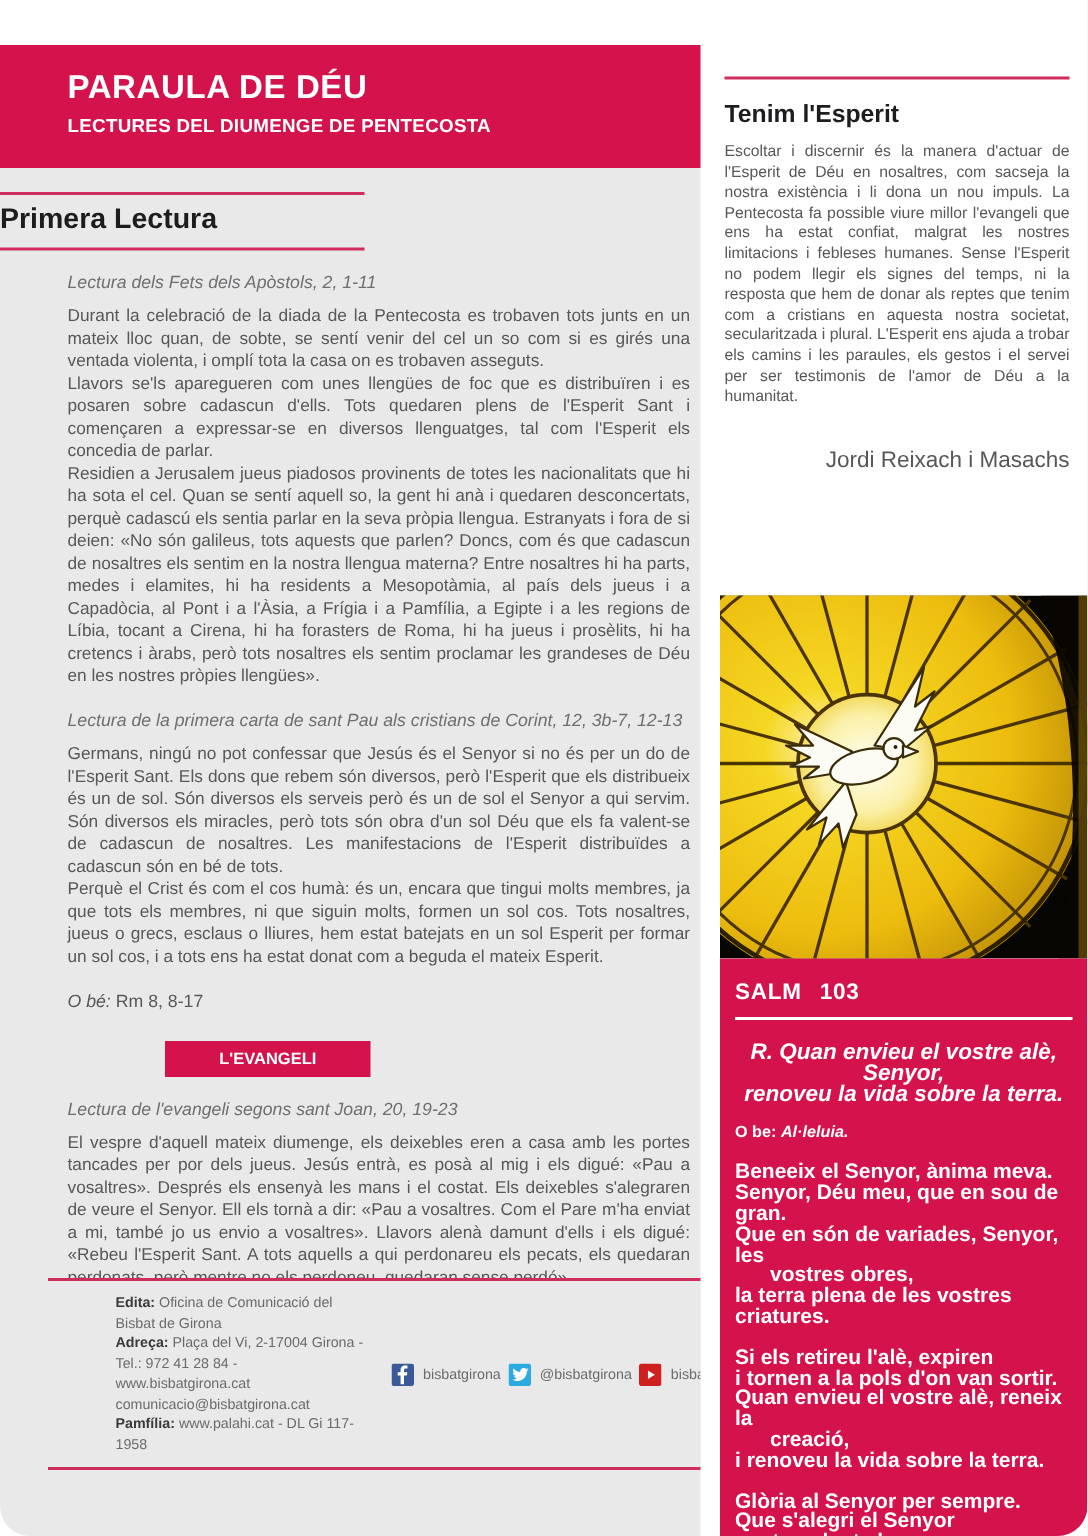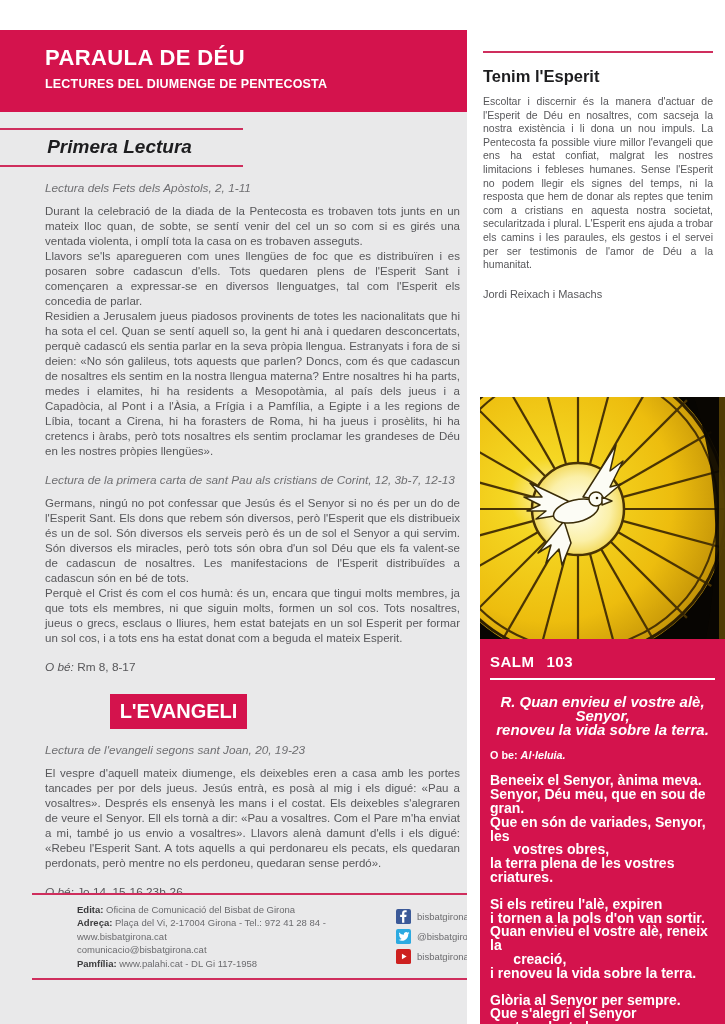--- a/index.html
+++ b/index.html
@@ -6,57 +6,57 @@
     --red:#d4134d;
     --rule:#cf2e5d;
     --gray-bg:#e9e9ea;
     --txt:#57575a;
     --head:#1d1d1f;
     --src:#6f6f72;
   }
   *{box-sizing:border-box;}
   html,body{margin:0;padding:0;}
   body{font-family:"Liberation Sans",sans-serif;background:#fff;}
-  .page{position:relative;width:725px;height:1024px;background:#fff;overflow:hidden;}
+  .page{position:relative;width:725px;height:1024px;background:#fff;overflow:hidden;border-radius:20px;}
 
   
   .banner{position:absolute;left:0;top:30px;width:467px;height:82px;background:var(--red);
           color:#fff;padding:15px 0 0 45px;}
   .banner-title{font-size:22px;font-weight:bold;letter-spacing:.4px;}
   .banner-sub{font-size:12.5px;font-weight:bold;margin-top:6px;letter-spacing:.2px;}
 
   .left-gray{position:absolute;left:0;top:112px;width:467px;height:912px;
              background:var(--gray-bg);overflow:hidden;padding-top:16px;}
   .lecture-head{width:243px;border-top:2px solid var(--rule);border-bottom:2px solid var(--rule);
-                padding:6px 4px 7px 0;text-align:center;font-size:19px;font-weight:bold;color:var(--head);font-style:italic;}
+                padding:6px 4px 7px 0;text-align:left;font-size:19px;font-weight:bold;color:var(--head);}
   .head-segona{margin-top:18px;}
   .source{font-style:italic;color:var(--src);font-size:11.8px;margin:14px 7px 9px 45px;}
   .bodytext{margin:0 7px 0 45px;text-align:justify;font-size:11.5px;line-height:15px;color:var(--txt);}
   .bodytext p{margin:0;}
   .alt-line{margin:14px 7px 0 45px;font-size:11.8px;color:var(--txt);}
   .alt-label{font-style:italic;}
   .evangeli-box{margin:20px 0 0 110px;width:137px;background:var(--red);color:#fff;
-                text-align:center;font-weight:bold;font-size:20px;padding:6px 0;}
+                text-align:center;font-weight:bold;font-size:11px;padding:6px 0;}
 
   .footer{position:absolute;left:0;bottom:44px;width:467px;background:var(--gray-bg);
           border-top:2px solid var(--rule);border-bottom:2px solid var(--rule);
           padding:8px 0;display:flex;align-items:center;margin-left:32px;}
   .footer-text{margin-left:45px;width:305px;font-size:9.5px;line-height:13.5px;color:#6b6b6e;}
   .footer-text b{color:#3a3a3c;}
-  .social{margin-left:14px;display:flex;flex-direction:column;gap:5px;}
+  .social{margin-left:14px;display:flex;flex-direction:row;gap:5px;}
   .social-row{display:flex;align-items:center;gap:6px;font-size:9.5px;color:#6b6b6e;}
   .social-row svg{display:block;}
 
   
   .right-col{position:absolute;left:483px;top:40px;width:230px;}
   .r-title{font-size:21px;font-weight:bold;line-height:1.2;color:var(--head);}
   .r-rule{border:none;border-top:2px solid var(--rule);margin:11px 0 0;}
   .r-article-title{font-size:16.5px;font-weight:bold;margin-top:14px;color:var(--head);}
   .r-body{margin-top:9px;font-size:10.5px;line-height:13.6px;text-align:justify;color:var(--txt);}
-  .r-sign{margin-top:16px;text-align:left;font-size:11px;color:var(--txt);}
+  .r-sign{margin-top:26px;text-align:right;font-size:15px;color:var(--txt);}
 
   .glass{position:absolute;left:480px;top:397px;width:245px;height:242px;}
   .glass svg{display:block;}
 
   .psalm{position:absolute;left:480px;top:639px;width:245px;height:385px;background:var(--red);
          color:#fff;padding:14px 10px 0 10px;}
   .psalm-title{font-size:15px;font-weight:bold;letter-spacing:.5px;border-bottom:2px solid #fff;
                padding-bottom:8px;}
   .psalm-title .num{margin-left:12px;}
   .psalm-refrain{margin-top:15px;font-weight:bold;font-style:italic;font-size:15px;

